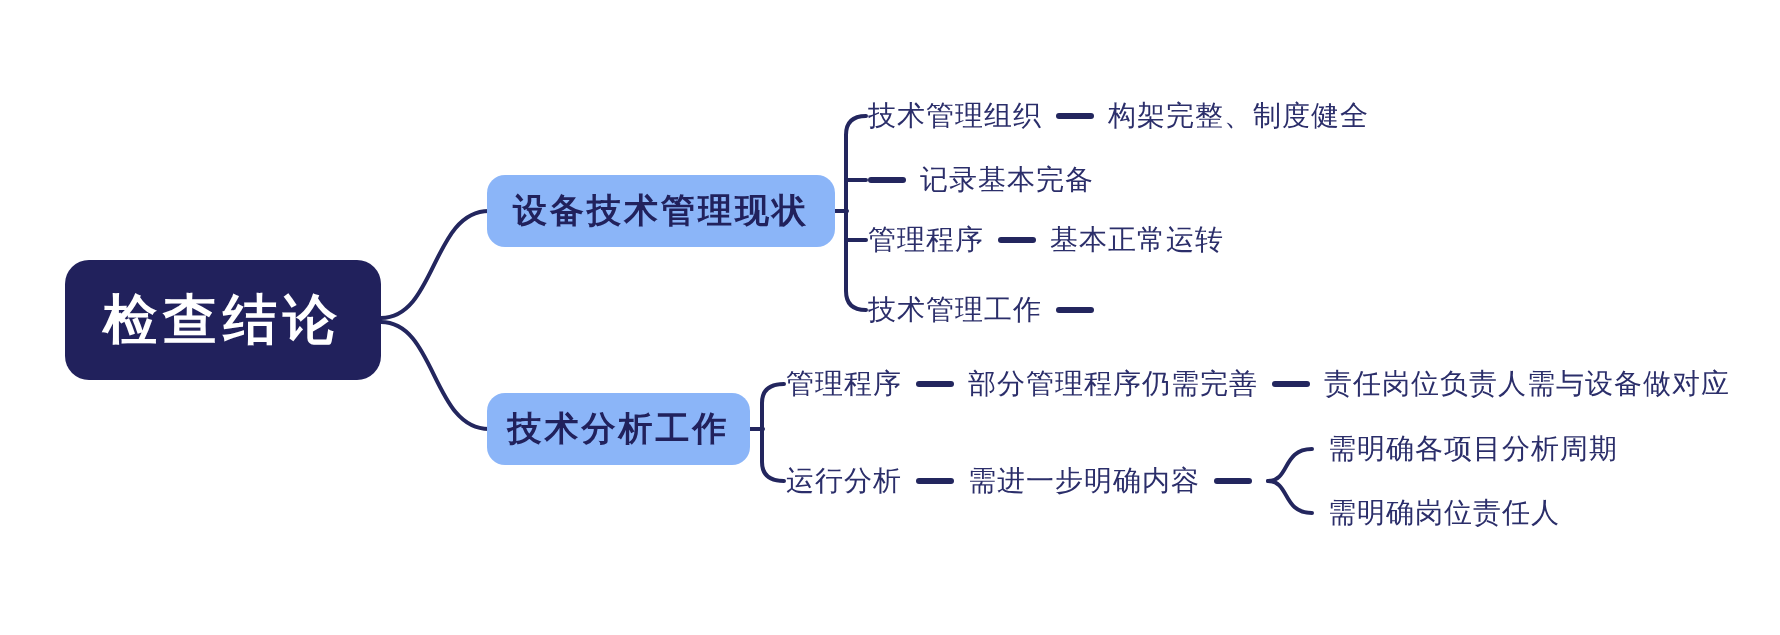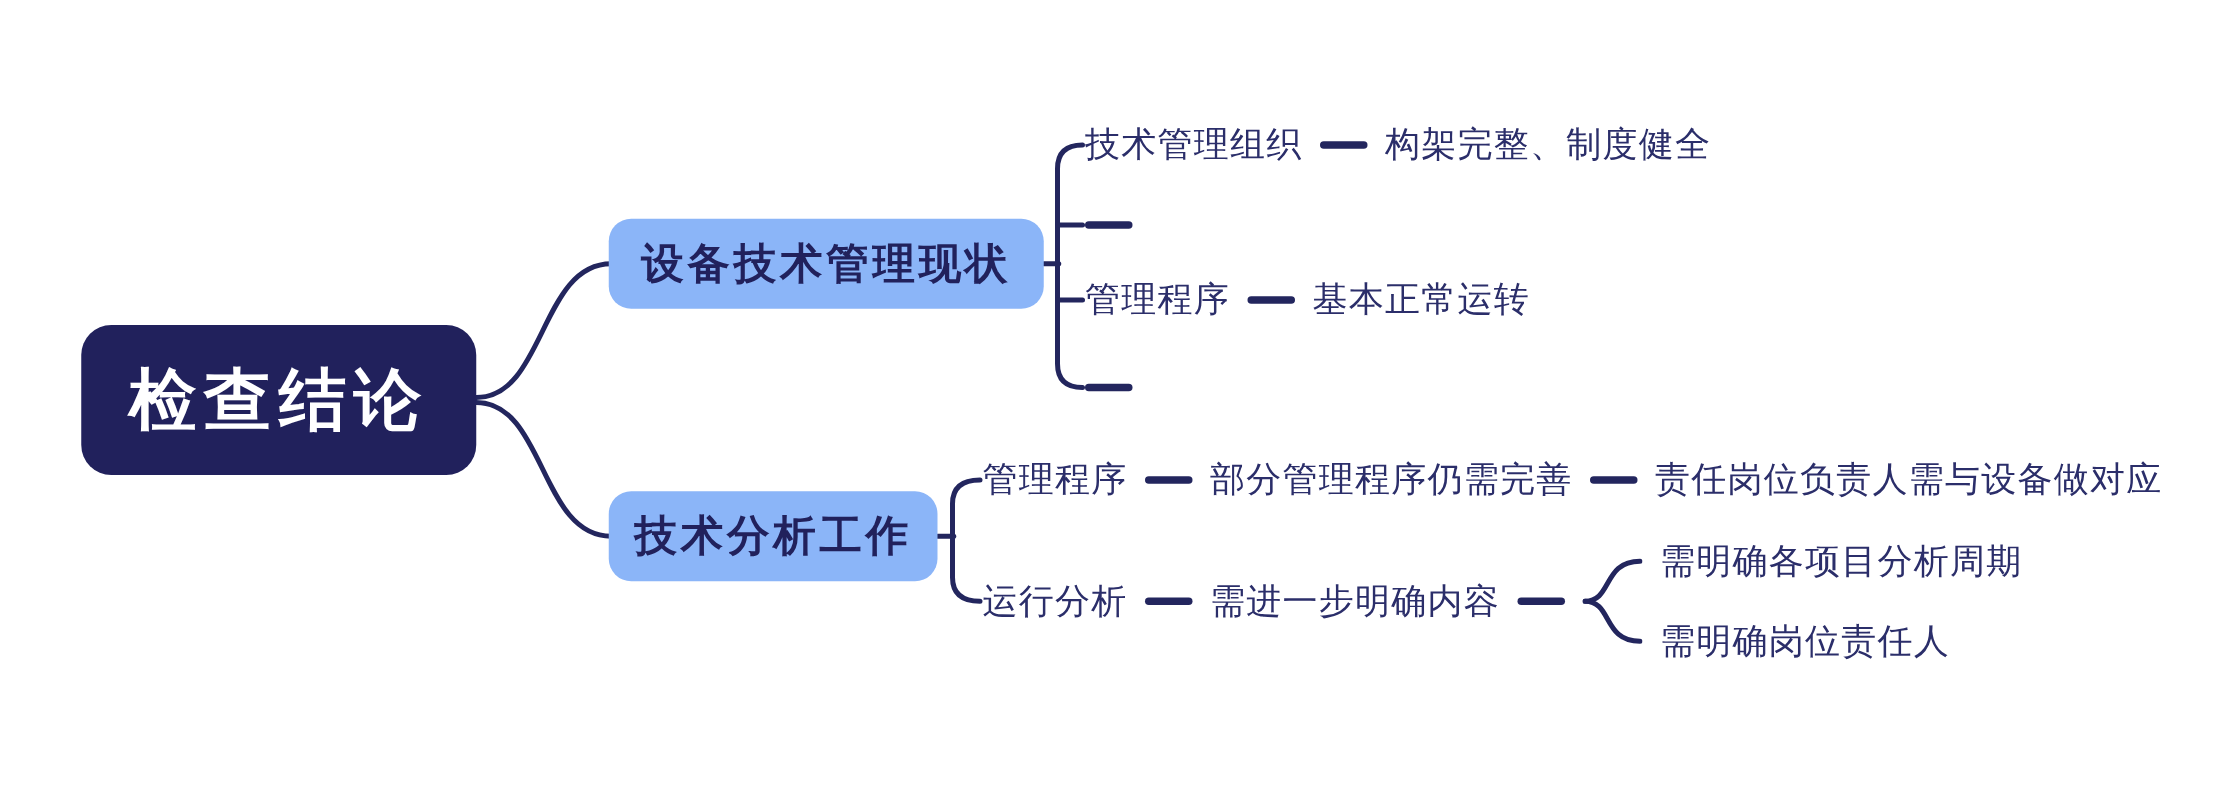--- a/index.html
+++ b/index.html
@@ -49,27 +49,29 @@
   <div class="node root">检查结论</div>
   <div class="node branch b2">技术分析工作</div>
 
   <div class="leafrow" style="left:868px;top:116px">
     <span>技术管理组织</span>
     <span class="dash"></span>
     <span>构架完整、制度健全</span>
   </div>
   <div class="leafrow" style="left:868px;top:180px">
     <span class="dash"></span>
+    <span>记录基本完备</span>
   </div>
   <div class="leafrow" style="left:868px;top:240px">
     <span>管理程序</span>
     <span class="dash"></span>
     <span>基本正常运转</span>
   </div>
   <div class="leafrow" style="left:868px;top:310px">
+    <span>技术管理工作</span>
     <span class="dash"></span>
   </div>
 
   <div class="leafrow" style="left:786px;top:384px">
     <span>管理程序</span>
     <span class="dash"></span>
     <span>部分管理程序仍需完善</span>
     <span class="dash"></span>
     <span>责任岗位负责人需与设备做对应</span>
   </div>

